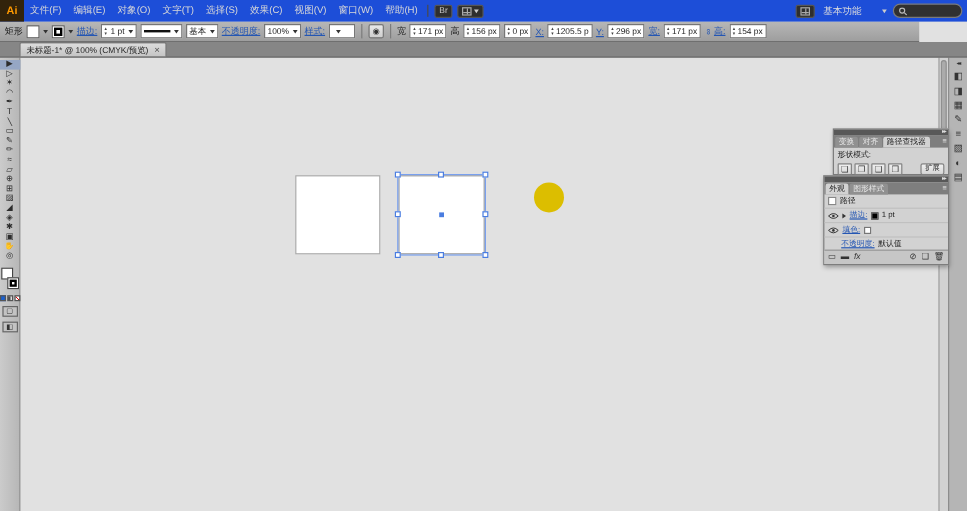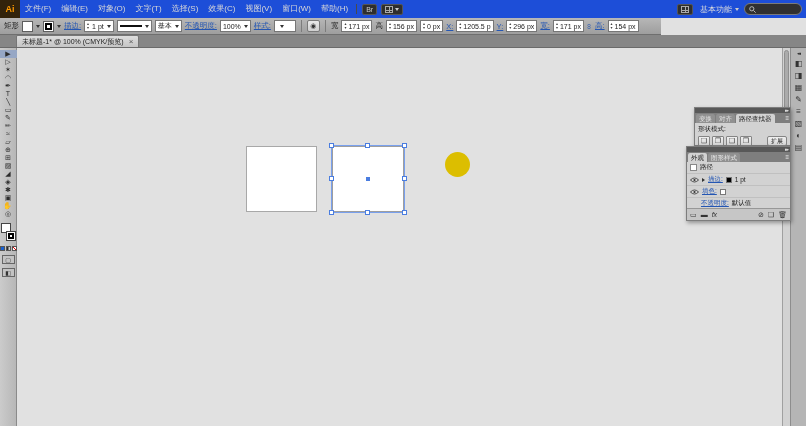--- a/index.html
+++ b/index.html
@@ -10,26 +10,26 @@
   #menubar { position:absolute; left:0; top:0; width:806px; height:18px; background:#1d4ed8; display:flex; align-items:center; z-index:30; }
   .ai-logo { width:20px; height:18px; background:#32230b; color:#ff9a00; font-weight:bold; font-size:9px; display:flex; align-items:center; justify-content:center; flex:none; }
   .menu-item { color:#d8d8d8; font-size:8px; padding:0 5px; line-height:18px; cursor:default; white-space:nowrap; }
   .mb-sep { width:1px; height:10px; background:#4a4a4a; margin:0 3px; flex:none; }
   .mb-btn { color:#cccccc; font-size:7px; border:1px solid #555; border-radius:2px; padding:1px 3px; margin:0 2px; display:flex; align-items:center; gap:2px; background:#2e2e2e; cursor:pointer; }
   .grid-ic { position:relative; width:8px; height:7px; border:1px solid #aaa; display:inline-block; }
   .grid-ic::before { content:""; position:absolute; left:3px; top:0; bottom:0; width:1px; background:#aaa; }
   .grid-ic::after  { content:""; position:absolute; top:3px; left:0; right:0; height:1px; background:#aaa; }
   .caret-light { width:0; height:0; border-left:2.5px solid transparent; border-right:2.5px solid transparent; border-top:3px solid #cccccc; }
   .mb-right { margin-left:auto; display:flex; align-items:center; gap:5px; padding-right:4px; }
-  .workspace { color:#dddddd; font-size:8px; display:flex; gap:3px; align-items:center; cursor:pointer; }
+  .workspace { color:#dddddd; font-size:8px; display:flex; gap:17px; align-items:center; cursor:pointer; }
   .search-pill { width:58px; height:12px; border:1px solid #7a7a7a; border-radius:7px; background:#303030; display:flex; align-items:center; padding:0 4px; gap:3px; }
   .search-pill input { flex:1; min-width:0; background:transparent; border:none; outline:none; color:#cccccc; font-size:7px; }
 
   
-  #controlbar { position:absolute; left:0; top:18px; width:661px; height:17px; background:linear-gradient(#b7b7b7,#9e9e9e); border-bottom:1px solid #6f6f6f; display:flex; align-items:center; gap:3px; padding:0 4px; z-index:29; }
+  #controlbar { position:absolute; left:0; top:18px; width:766px; height:17px; background:linear-gradient(#b7b7b7,#9e9e9e); border-bottom:1px solid #6f6f6f; display:flex; align-items:center; gap:3px; padding:0 4px; z-index:29; }
   .cb-label { font-size:7.5px; color:#1c1c1c; white-space:nowrap; }
   .cb-link { font-size:7.5px; color:#2456b3; text-decoration:underline; white-space:nowrap; cursor:pointer; }
   .combo { height:12px; background:#ffffff; border:1px solid #767676; display:flex; align-items:center; font-size:7px; color:#222; padding:0 2px; gap:3px; cursor:pointer; }
   .caret-dark { width:0; height:0; border-left:2.5px solid transparent; border-right:2.5px solid transparent; border-top:3px solid #333; flex:none; }
   .cb-field { height:12px; background:#ffffff; border:1px solid #767676; display:flex; align-items:center; font-size:7px; color:#222; padding:0 2px; gap:2px; cursor:text; }
   .stp { display:inline-flex; flex-direction:column; justify-content:center; flex:none; }
   .stp::before { content:"▴"; font-size:4px; line-height:4px; color:#444; }
   .stp::after  { content:"▾"; font-size:4px; line-height:4px; color:#444; }
   .cb-sep { width:1px; height:12px; background:#7c7c7c; margin:0 2px; flex:none; }
   .sw { position:relative; width:11px; height:11px; background:#fff; border:1px solid #5e5e5e; flex:none; cursor:pointer; }

